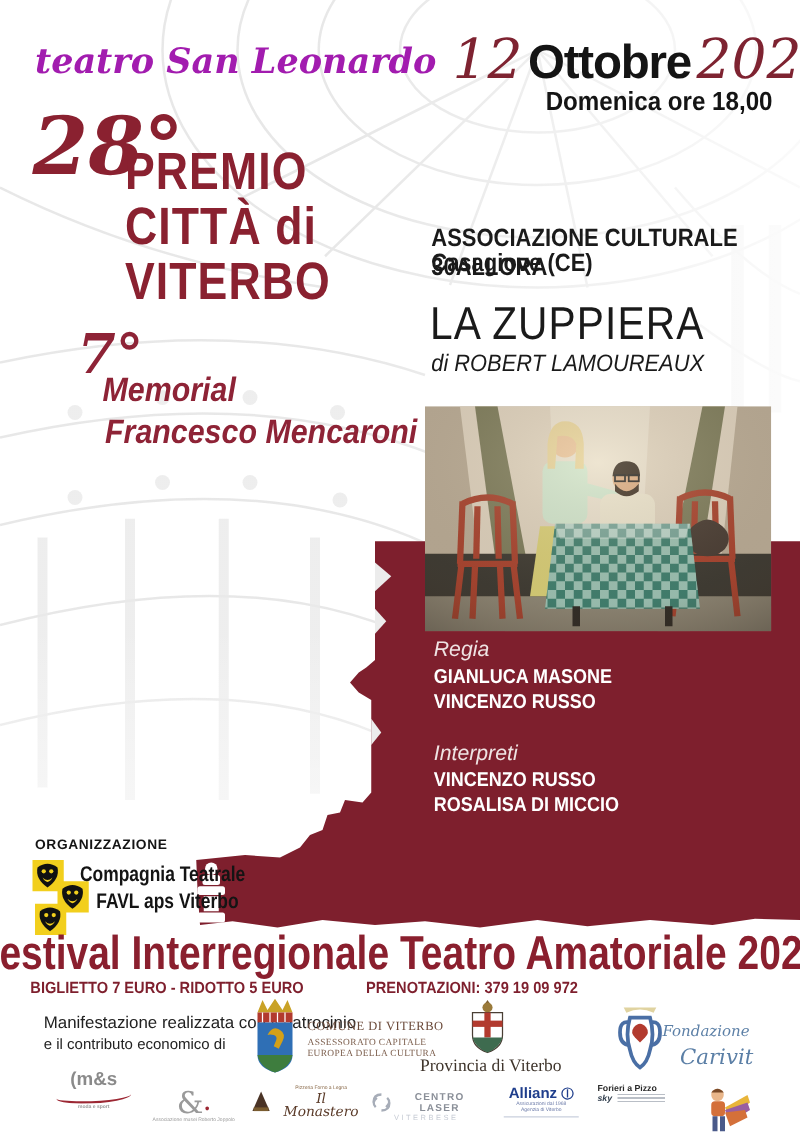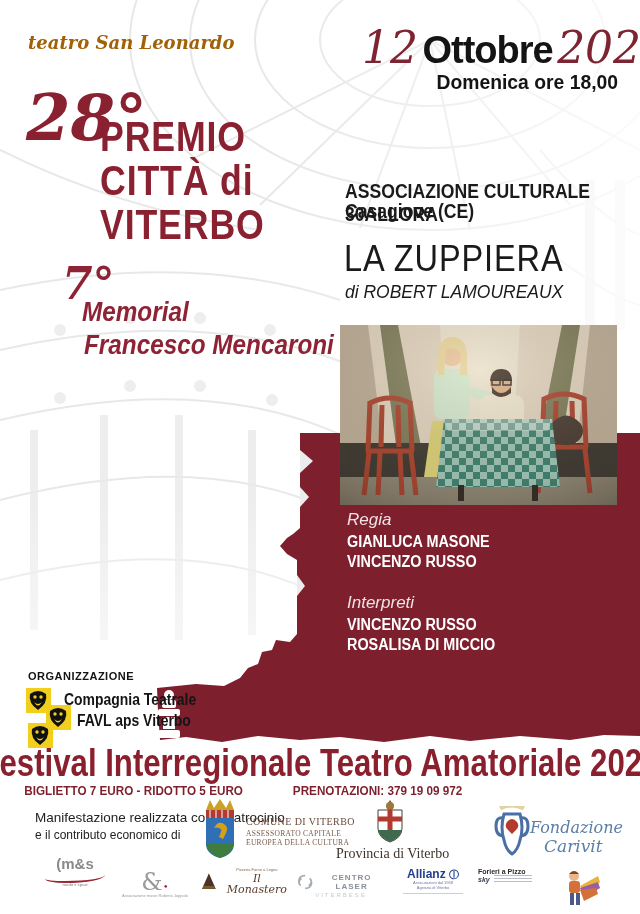--- a/index.html
+++ b/index.html
@@ -79,21 +79,21 @@
     </g>
     <g fill="#ffffff">
       <circle cx="169" cy="695" r="5"></circle>
       <rect x="162" y="700" width="14" height="8" rx="2"></rect>
       <rect x="158" y="709" width="22" height="7" rx="2"></rect>
       <rect x="163" y="717" width="12" height="12"></rect>
       <rect x="158" y="730" width="22" height="8" rx="2"></rect>
     </g>
   </svg>
 
-  <div class="abs script" style="left:28px;top:32px;font-size:18px;font-weight:bold;color:#a16207;">teatro San Leonardo</div>
+  <div class="abs script" style="left:28px;top:32px;font-size:28px;font-weight:bold;color:#a21caf;">teatro San Leonardo</div>
 
   <div class="abs" style="left:362px;top:22px;width:256px;text-align:right;white-space:nowrap;">
     <span class="script" style="font-size:44px;color:#7e2331;">12</span>
     <span class="cond" style="font-size:38px;color:#141414;letter-spacing:-1px;">Ottobre</span>
     <span class="script" style="font-size:44px;color:#7e2331;">2025</span>
   </div>
   <div class="abs cond" style="left:362px;top:70px;width:256px;text-align:right;font-size:21px;color:#141414;transform:scaleX(.92);transform-origin:right top;">Domenica ore 18,00</div>
 
   <div class="abs script" style="left:26px;top:80px;font-size:64px;font-weight:bold;color:#8a2130;">28°</div>
   <div class="abs cond maroon sxt" style="left:100px;top:113px;font-size:42px;color:#8a2130;transform:scaleX(.85);letter-spacing:1px;">PREMIO</div>
@@ -257,21 +257,21 @@
     <path d="M4,30 h24 q-2,8 -12,12 q-10,-4 -12,-12Z" fill="#3e6b4f"></path>
   </svg>
   <div class="abs caption-serif" style="left:336px;top:846px;font-size:14px;color:#3f352c;">Provincia di Viterbo</div>
 
   <svg class="abs" style="left:492px;top:806px;" width="40" height="54" viewBox="0 0 40 54">
     <path d="M8,2 Q20,-4 32,2" stroke="#e0d3a0" stroke-width="5" fill="none"></path>
     <path d="M12,12 Q4,10 4,20 Q4,30 12,30 M28,12 Q36,10 36,20 Q36,30 28,30" stroke="#4a6fa5" stroke-width="3" fill="none"></path>
     <path d="M12,8 h16 q4,14 0,26 q-2,10 -8,14 q-6,-4 -8,-14 q-4,-12 0,-26Z" fill="none" stroke="#4a6fa5" stroke-width="3"></path>
     <path d="M15,16 q5,-6 10,0 q3,4 -1,8 l-4,4 l-4,-4 q-4,-4 -1,-8Z" fill="#b23a2e"></path>
   </svg>
-  <div class="abs script" style="left:530px;top:818px;font-size:16px;color:#5b7fa6;">Fondazione</div>
+  <div class="abs script" style="left:530px;top:818px;font-size:12px;color:#5b7fa6;">Fondazione</div>
   <div class="abs script" style="left:544px;top:836px;font-size:17px;color:#5b7fa6;">Carivit</div>
 
   <div class="abs" style="left:40px;top:856px;width:70px;text-align:center;font-weight:bold;">
     <div style="font-size:15px;color:#8a8a8a;font-family:'Liberation Sans',sans-serif;line-height:1;">(m&amp;s</div>
     <div style="width:60px;height:10px;margin:0 auto;border-bottom:2px solid #9c2733;border-radius:0 0 80% 40%;"></div>
     <div class="tiny">moda e sport</div>
   </div>
 
   <div class="abs" style="left:122px;top:870px;width:66px;text-align:center;">
     <div style="font-family:'DejaVu Serif',serif;font-size:24px;color:#9a9a9a;line-height:1;">&amp;<span style="color:#9c2733;font-size:10px;">•</span></div>

